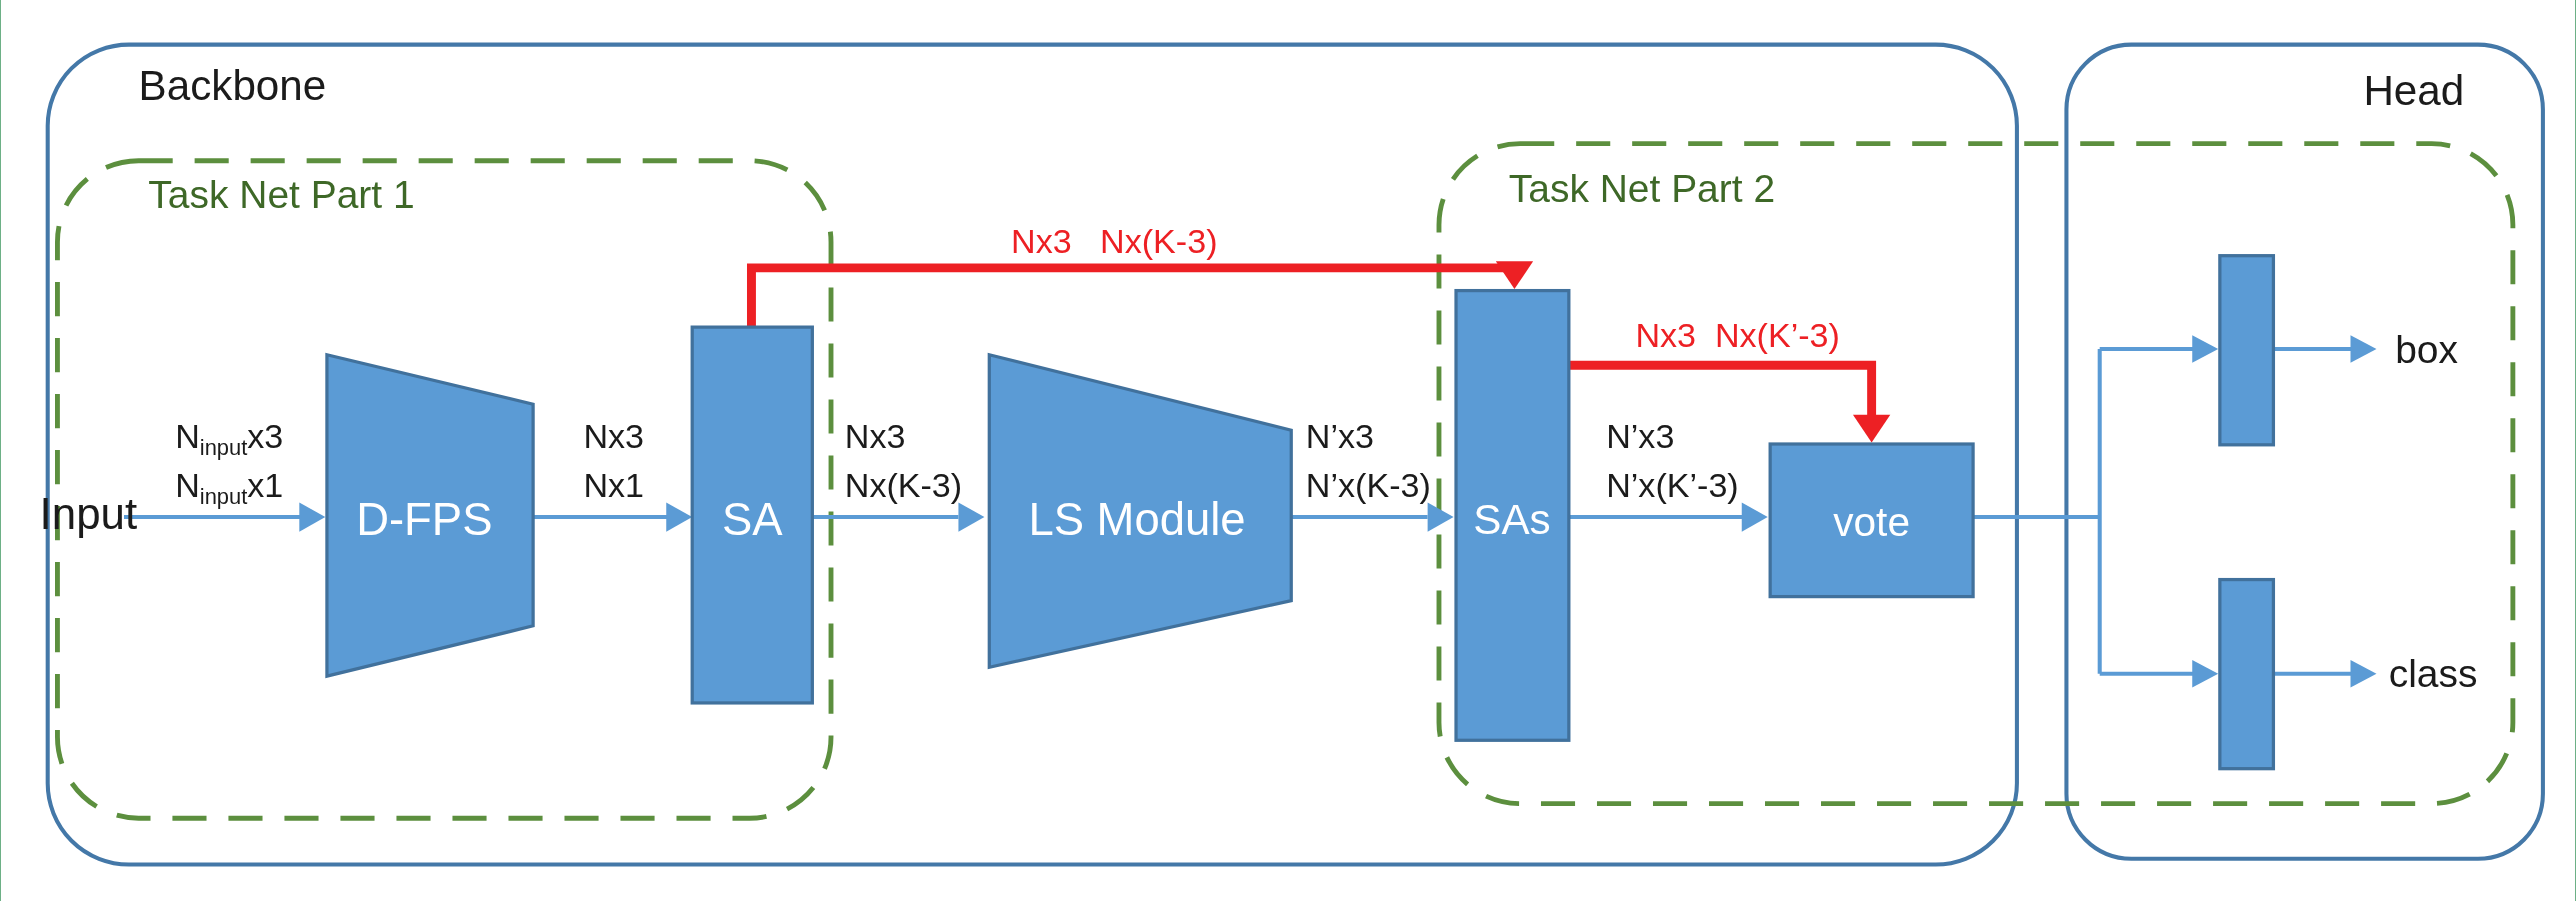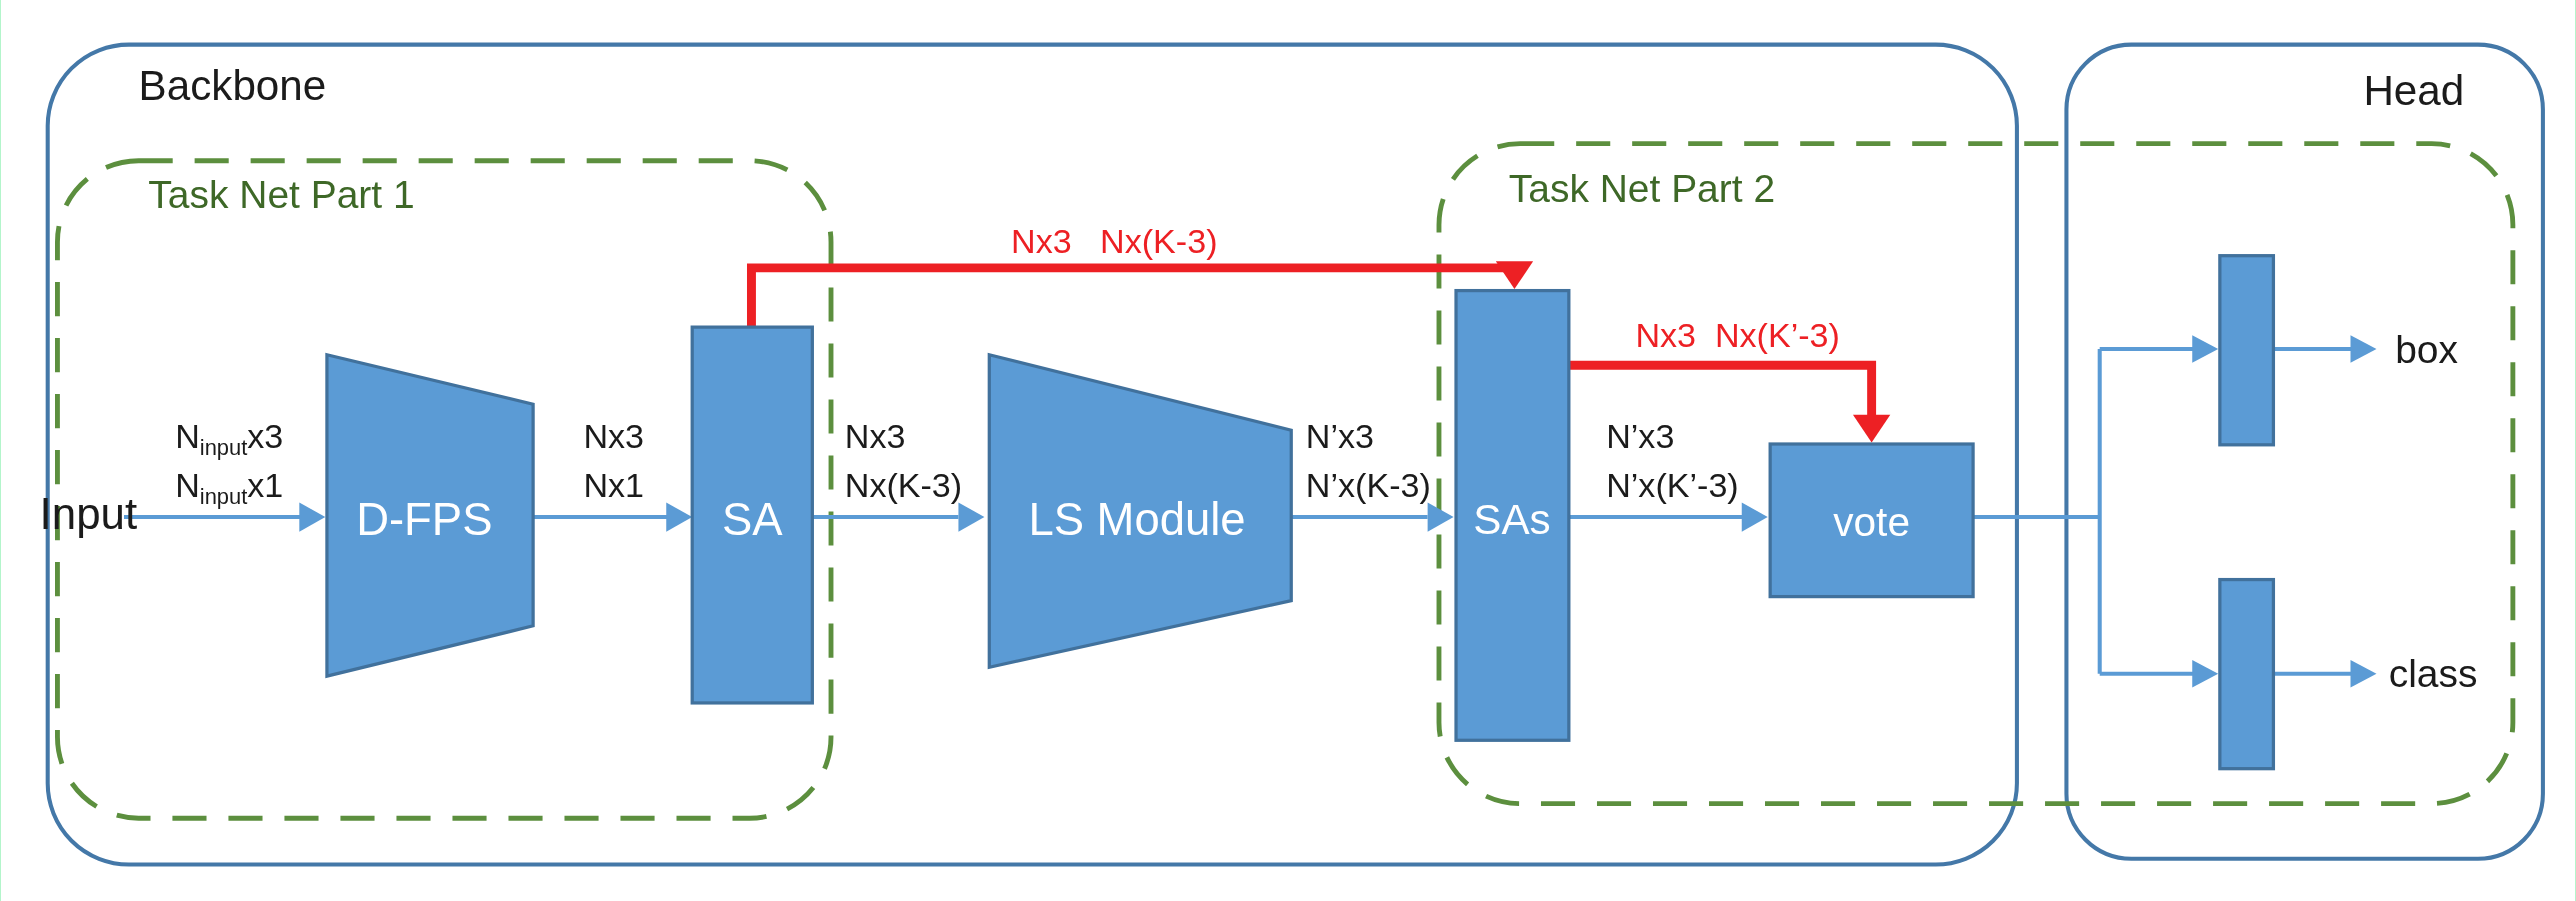--- a/index.html
+++ b/index.html
@@ -4,21 +4,21 @@
 <style>
   html, body {
     margin: 0;
     padding: 0;
     background: #ffffff;
   }
   .stage {
     position: relative;
     width: 2576px;
     height: 901px;
-    background: #86efac;
+    background: #15803d;
     font-family: "Liberation Sans", sans-serif;
   }
   svg { display: block; }
   text {
     font-family: "Liberation Sans", sans-serif;
   }
   .container-label { fill: #1b1b1b; font-size: 52px; }
   .tasknet-label   { fill: #3e6827; font-size: 48px; }
   .node-label      { fill: #ffffff; font-size: 56px; text-anchor: middle; }
   .dim-label       { fill: #1b1b1b; font-size: 42px; }

